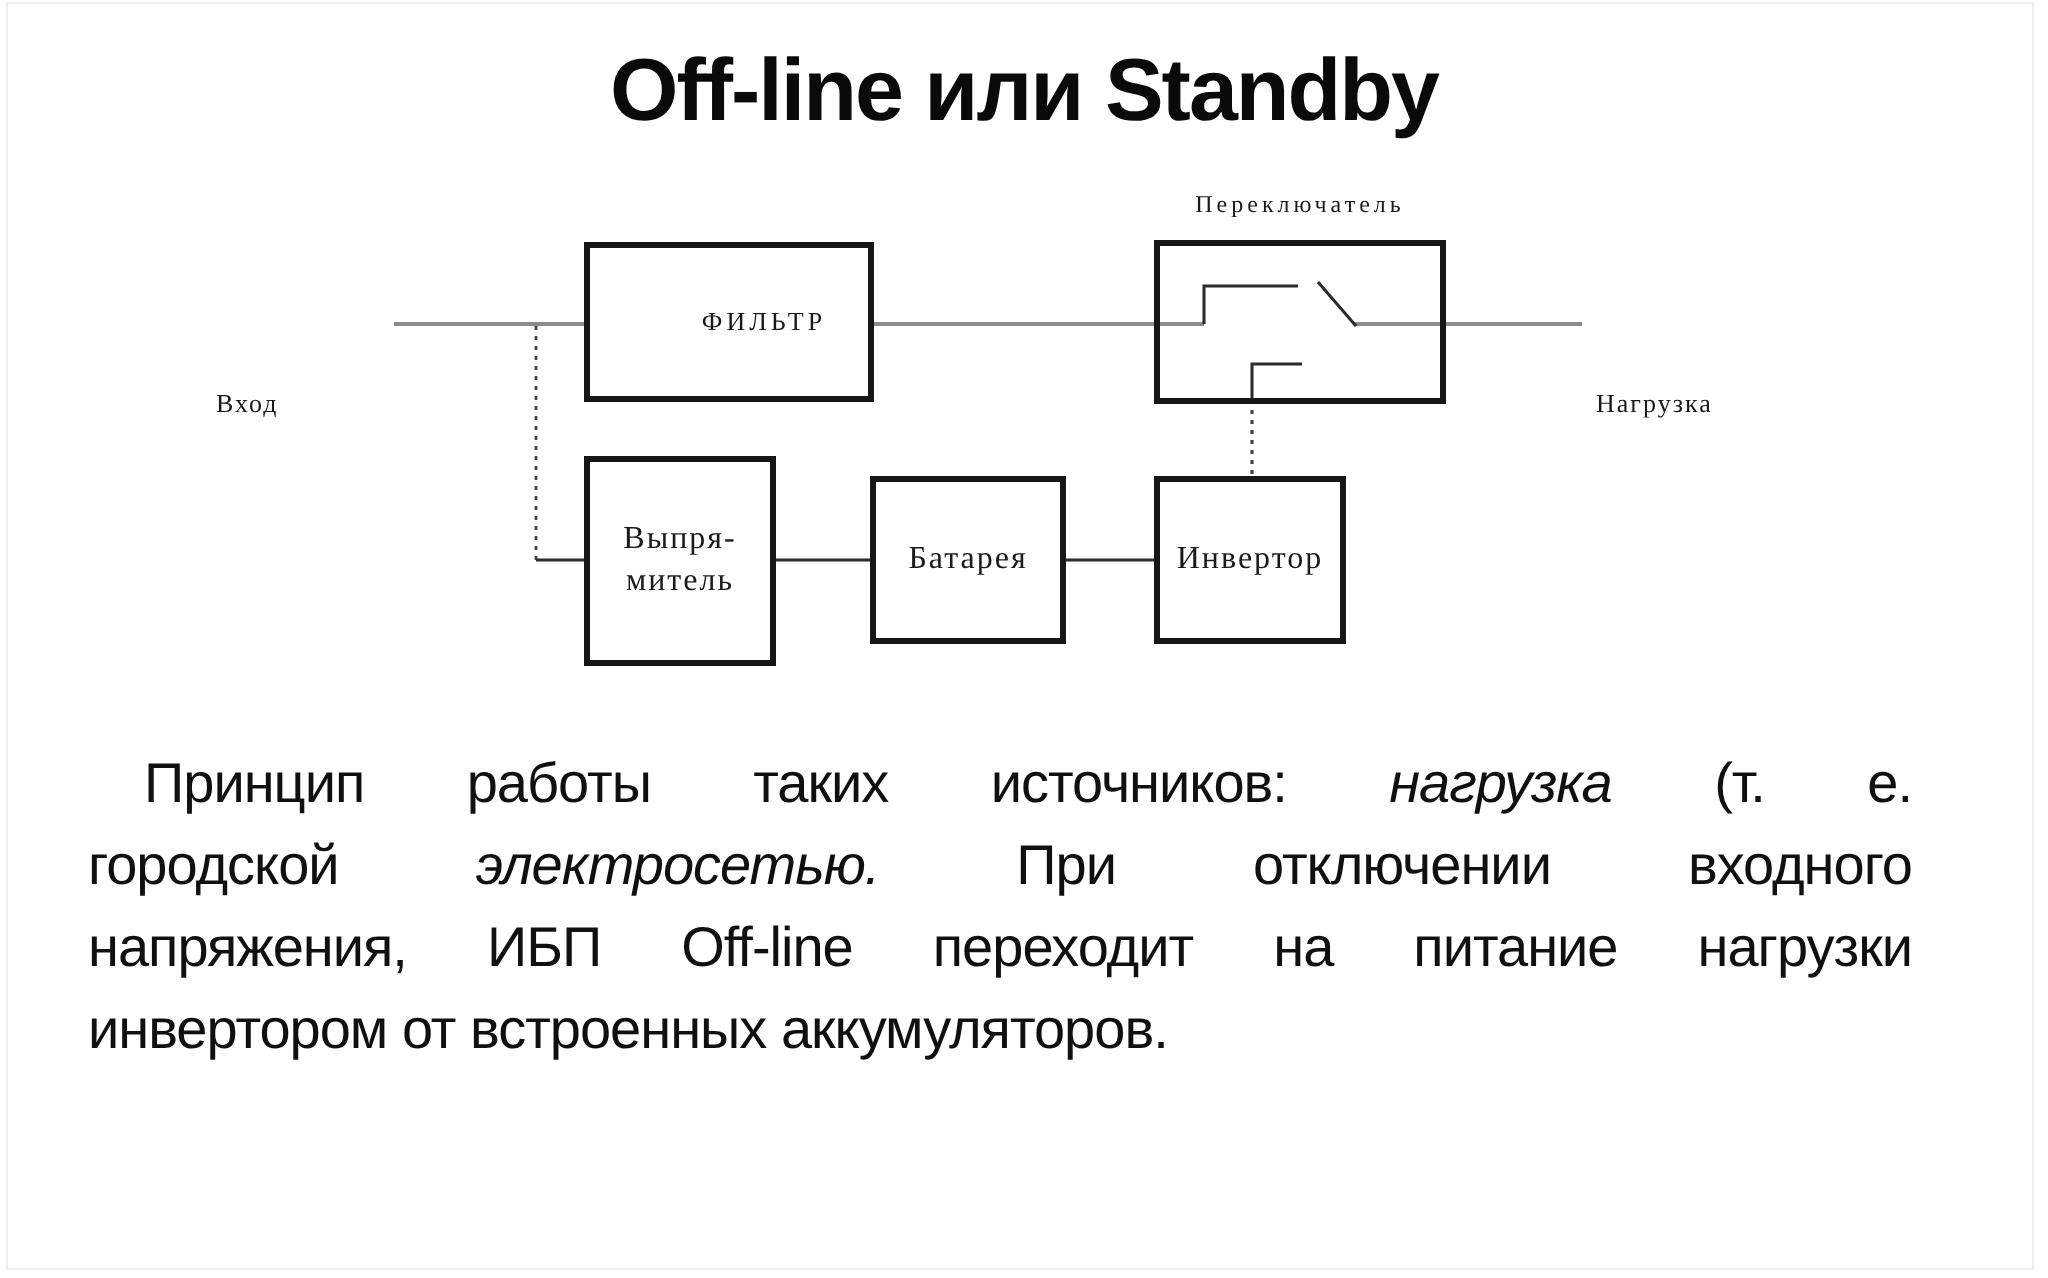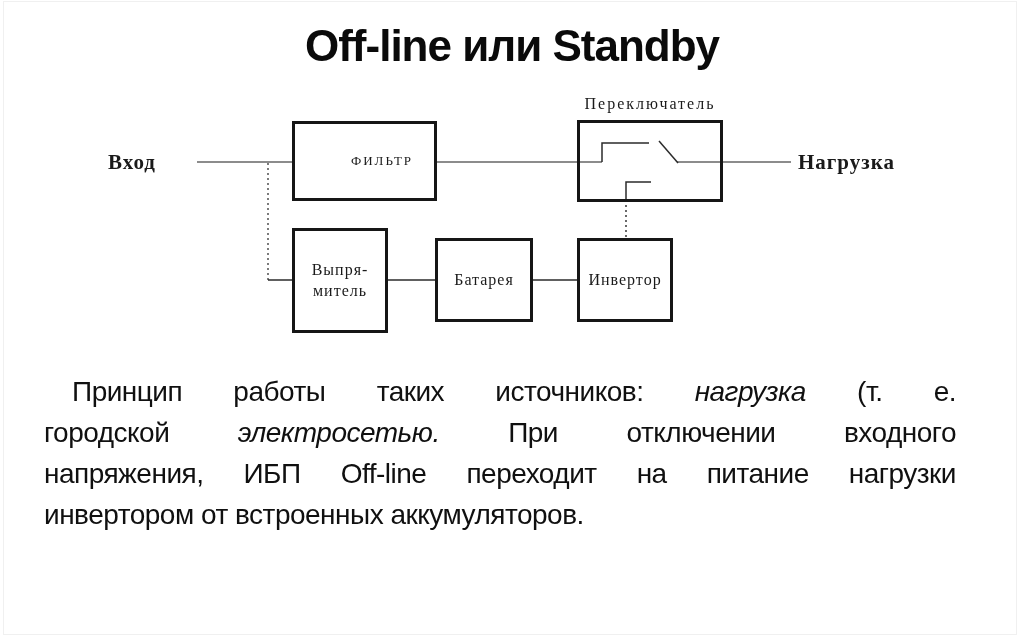--- a/index.html
+++ b/index.html
@@ -20,25 +20,25 @@
        background:transparent;display:flex;align-items:center;justify-content:center;
        text-align:center;}
   .serif{font-family:"Liberation Serif",serif;color:#1a1a1a;}
   .box-filter{left:292px;top:121px;width:145px;height:80px;}
   .box-switch{left:577px;top:120px;width:146px;height:82px;}
   .box-rectifier{left:292px;top:228px;width:96px;height:105px;}
   .box-battery{left:435px;top:238px;width:98px;height:84px;}
   .box-inverter{left:577px;top:238px;width:96px;height:84px;}
   .box-label{font-size:16px;letter-spacing:1px;line-height:1.3;}
   .filter-label{font-size:13px;letter-spacing:2px;margin-left:35px;}
-  .terminal{position:absolute;font-weight:bold;font-size:21px;letter-spacing:1px;}
+  .terminal{position:absolute;font-weight:normal;font-size:13px;letter-spacing:1px;margin-top:44px;}
   .lbl-input{left:108px;top:150px;}
   .lbl-load{left:798px;top:150px;}
   .lbl-switch{position:absolute;left:577px;top:95px;width:146px;text-align:center;
-              font-size:16px;letter-spacing:2px;}
+              font-size:12px;letter-spacing:2px;}
   .body-text{position:absolute;left:28px;top:371px;width:912px;
              font-size:28px;line-height:41px;letter-spacing:-0.5px;color:#101010;margin-left:16px;}
   .pline{text-align:justify;text-align-last:justify;}
   .pline.last{text-align-last:left;}
   .pline.indent{text-indent:28px;}
   .italic{font-style:italic;}
 </style>
 </head>
 <body>
 

